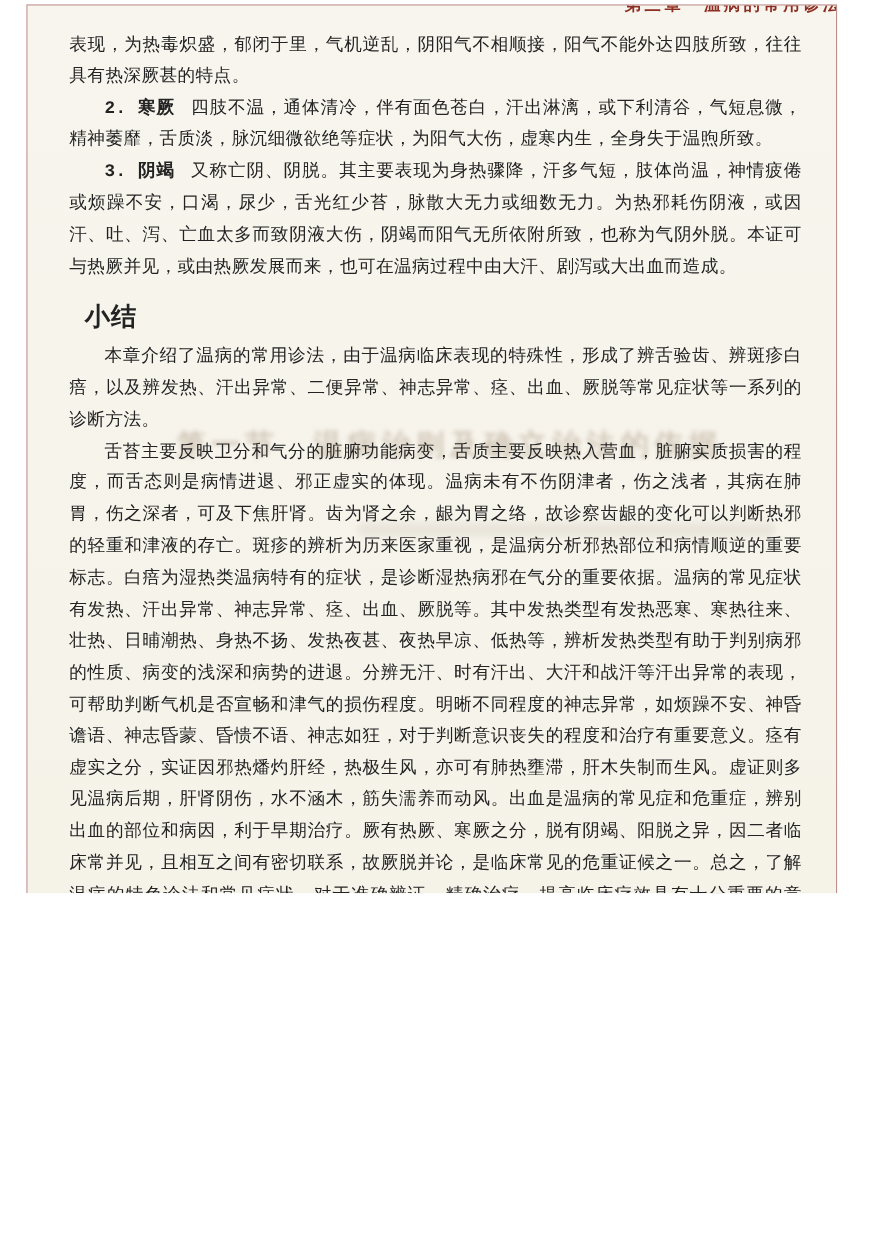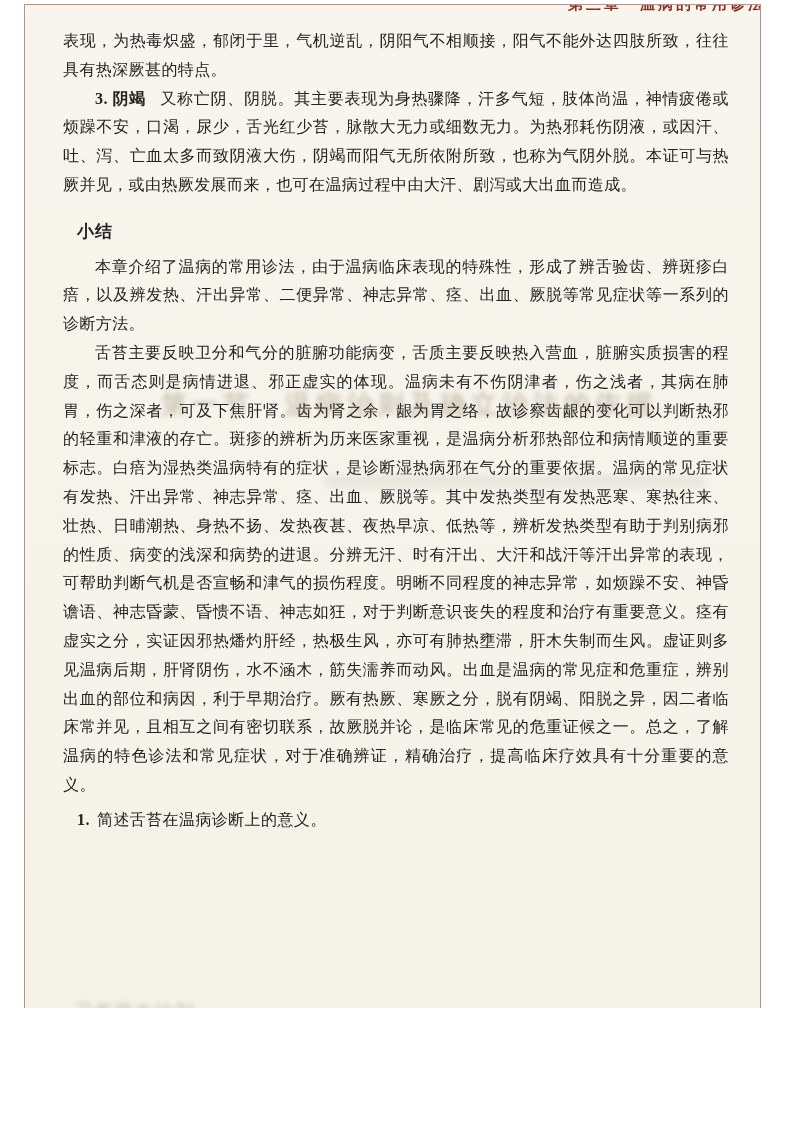--- a/index.html
+++ b/index.html
@@ -1,21 +1,21 @@
 <!DOCTYPE html>
 <html lang="zh"><head>
 <meta charset="utf-8">
 <style>
   html,body{margin:0;padding:0;background:#ffffff;}
   #canvas{
     position:relative;
-    width:790px;height:1008px;
+    width:790px;height:812px;
     background:#ffffff;
     overflow:hidden;
-    font-family:Liberation Serif, serif;
+    font-family:Liberation Mono, monospace;
     border-radius:12px;
   }
   
   #book-page{
     position:absolute;
     left:24px;top:4px;
     width:737px;height:1119px;
     background:linear-gradient(180deg,#f8f5ee 0%,#f6f3ea 55%,#f4f1e6 100%);
     border:1px solid #bd8f8b;
     overflow:hidden;
@@ -46,21 +46,21 @@
     color:#232323;
     font-size:16px;
     line-height:28.8px;
     letter-spacing:0.4px;
     text-align:justify;
   }
   #text-column p{margin:0;}
   p.indent{text-indent:2em;}
   .plabel{font-weight:bold;margin-right:0.9em;}
   .section-heading{
-    font-size:17px;
+    font-size:23px;
     font-weight:bold;
     margin:18px 0 6px 14px !important;
     letter-spacing:1px;
   }
   .questions-heading{
     font-size:17px;
     font-weight:bold;
     margin:16px 0 4px 14px !important;
     letter-spacing:1px;
   }
@@ -124,20 +124,23 @@
     <div class="smudge" style="left:120px;top:1024px;width:560px;"></div>
     <div class="smudge" style="left:90px;top:1058px;width:590px;"></div>
     <div class="smudge" style="left:140px;top:1090px;width:540px;"></div>
 
     <div class="running-header">第三章　温病的常用诊法</div>
 
     <div id="text-column">
 
       <p>表现，为热毒炽盛，郁闭于里，气机逆乱，阴阳气不相顺接，阳气不能外达四肢所致，往往具有热深厥甚的特点。</p>
 
+      <p class="indent">
+        <span class="plabel">2. 寒厥</span><span>四肢不温，通体清冷，伴有面色苍白，汗出淋漓，或下利清谷，气短息微，精神萎靡，舌质淡，脉沉细微欲绝等症状，为阳气大伤，虚寒内生，全身失于温煦所致。</span>
+      </p>
 
       <p class="indent">
         <span class="plabel">3. 阴竭</span><span>又称亡阴、阴脱。其主要表现为身热骤降，汗多气短，肢体尚温，神情疲倦或烦躁不安，口渴，尿少，舌光红少苔，脉散大无力或细数无力。为热邪耗伤阴液，或因汗、吐、泻、亡血太多而致阴液大伤，阴竭而阳气无所依附所致，也称为气阴外脱。本证可与热厥并见，或由热厥发展而来，也可在温病过程中由大汗、剧泻或大出血而造成。</span>
       </p>
 
 
       <p class="section-heading">小结</p>
 
       <p class="indent">本章介绍了温病的常用诊法，由于温病临床表现的特殊性，形成了辨舌验齿、辨斑疹白㾦，以及辨发热、汗出异常、二便异常、神志异常、痉、出血、厥脱等常见症状等一系列的诊断方法。</p>
 

